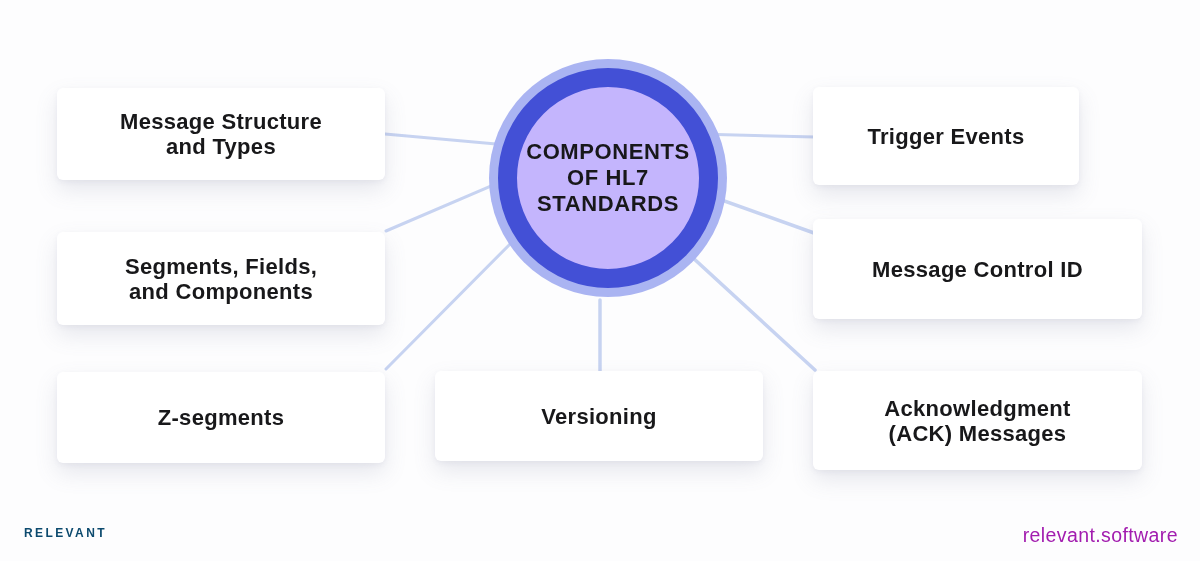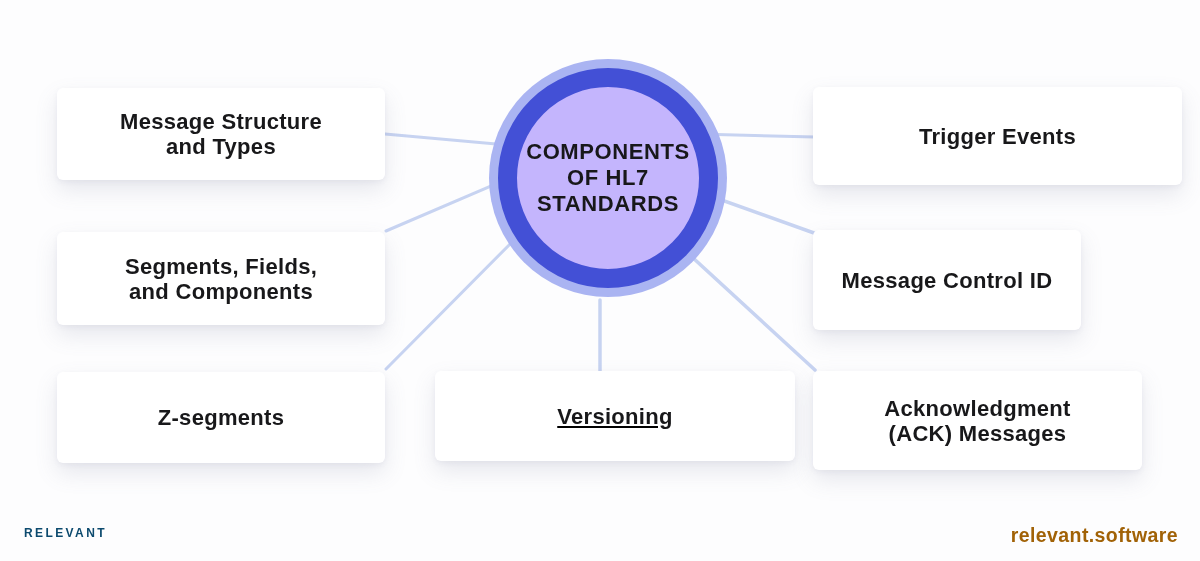--- a/index.html
+++ b/index.html
@@ -62,32 +62,32 @@
   }
   .brand{
     position:absolute;left:24px;top:526px;
     font-size:12px;font-weight:800;
     letter-spacing:2.4px;
     color:#0c4a6e;
     z-index:2;
   }
   .website{
     position:absolute;right:22px;top:524px;
-    font-size:19.5px;font-weight:700;
+    font-size:19.5px;font-weight:400;
     letter-spacing:0.4px;
-    color:#a16207;
+    color:#a21caf;
     z-index:2;
   }
   
   .n-msg-structure{left:57px;top:88px;width:328px;height:92px;}
   .n-segments{left:57px;top:232px;width:328px;height:93px;}
   .n-zsegments{left:57px;top:372px;width:328px;height:91px;text-align:center;}
-  .n-versioning{left:435px;top:371px;width:360px;height:90px;text-decoration:underline;}
-  .n-trigger{left:813px;top:87px;width:369px;height:98px;text-align:right;}
-  .n-control-id{left:813px;top:230px;width:268px;height:100px;}
+  .n-versioning{left:435px;top:371px;width:328px;height:90px;}
+  .n-trigger{left:813px;top:87px;width:266px;height:98px;text-align:right;}
+  .n-control-id{left:813px;top:219px;width:329px;height:100px;}
   .n-ack{left:813px;top:371px;width:329px;height:99px;text-align:center;}
 </style>
 </head>
 <body>
 
 <div class="canvas">
 
   <svg class="connectors" viewBox="0 0 1200 561" xmlns="http://www.w3.org/2000/svg">
     <line x1="385" y1="134" x2="540" y2="148" stroke="var(--connector)" stroke-width="3" stroke-linecap="round"></line>
     <line x1="386" y1="231" x2="540" y2="165" stroke="var(--connector)" stroke-width="3" stroke-linecap="round"></line>

